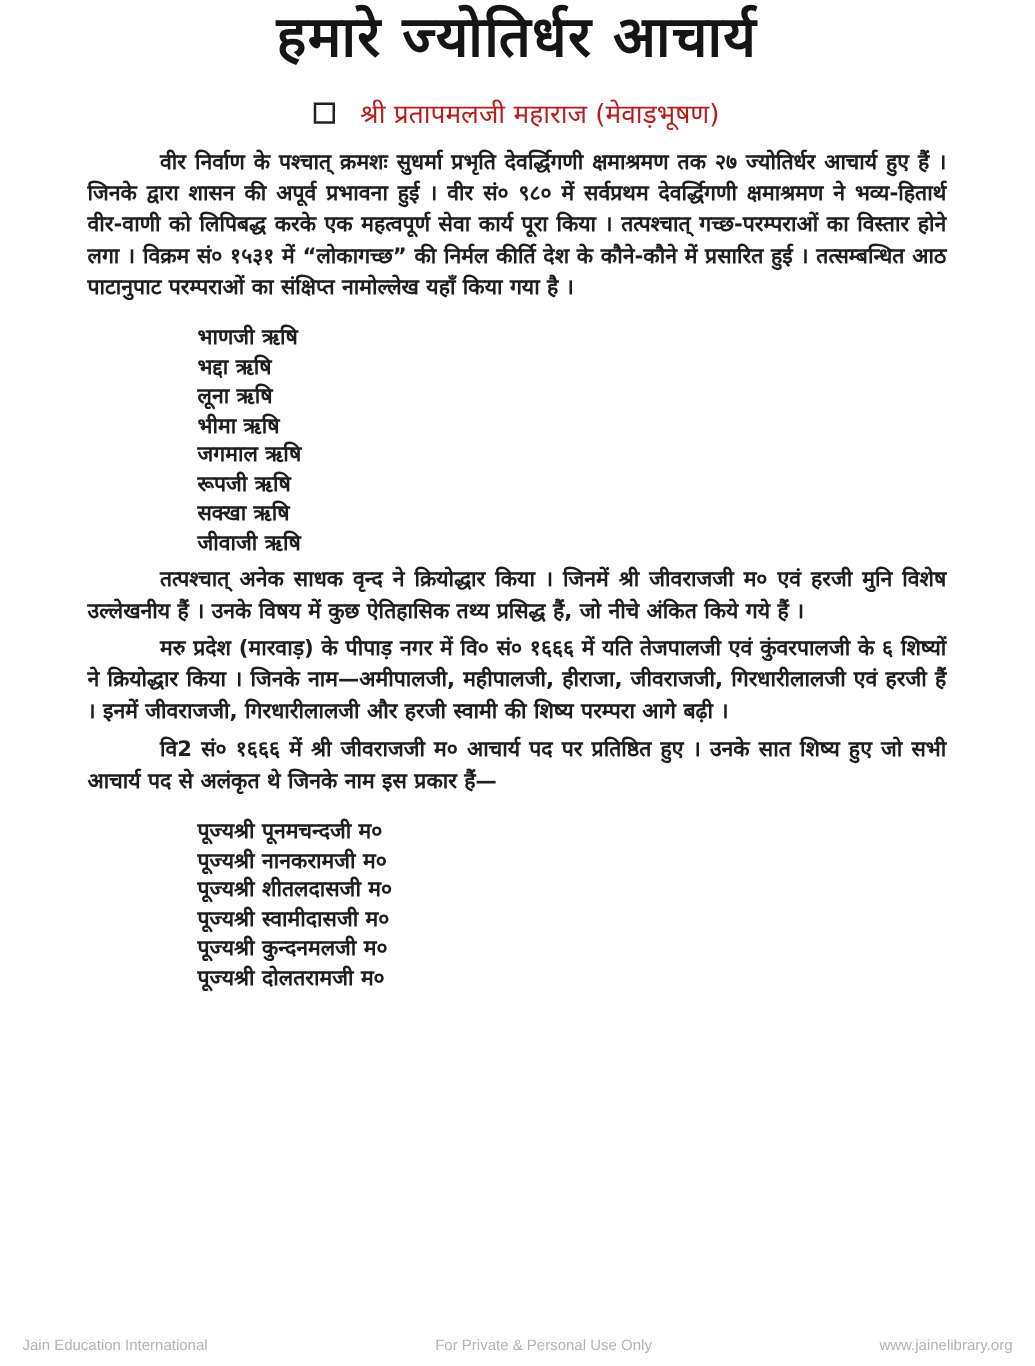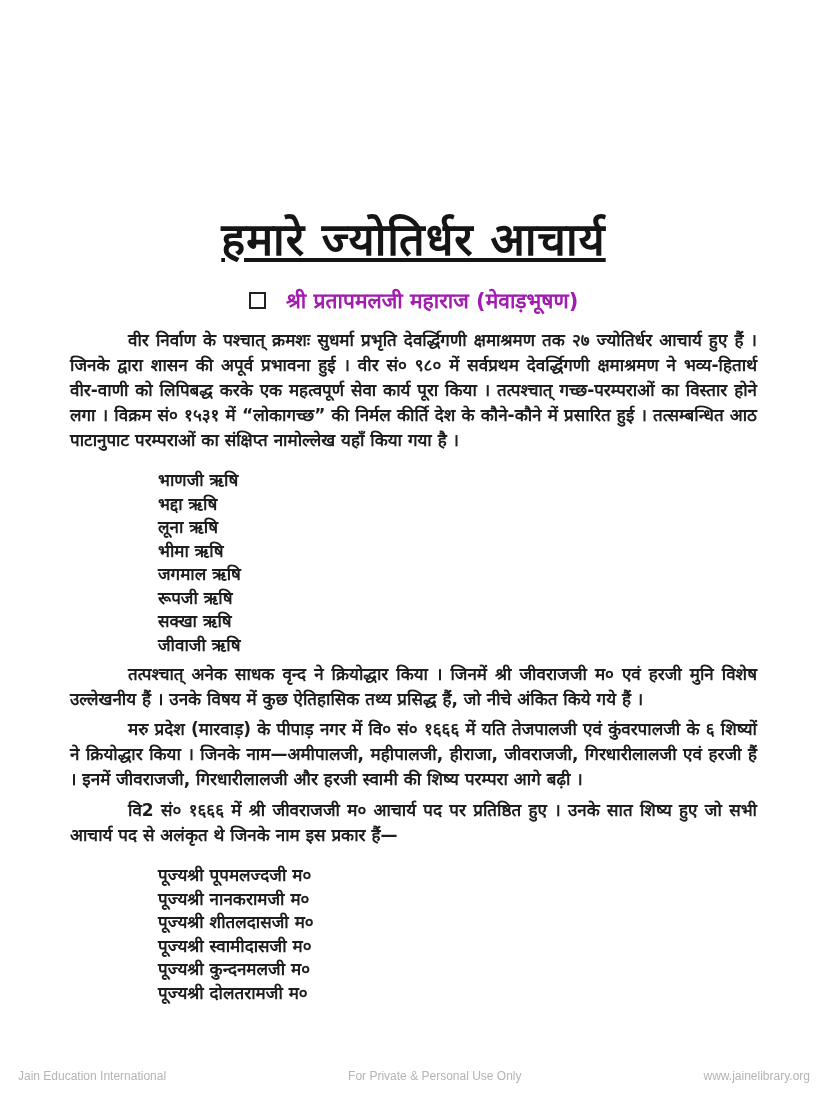--- a/index.html
+++ b/index.html
@@ -13,35 +13,33 @@
     position: relative;
     font-family: "DejaVu Sans", sans-serif;
     color: #1f1f1f;
     overflow: hidden;
   }
   .page {
     padding: 0 71px 0 70px;
   }
   .title {
     margin: 0;
-    padding-top: 210px;
     text-align: center;
     font-size: 45px;
     line-height: 60px;
     font-weight: bold;
     letter-spacing: 1px;
     color: #151515;
-    text-decoration: underline;
   }
   .byline {
     margin-top: 16px;
     text-align: center;
     font-size: 21px;
-    font-weight: bold;
-    color: #a21caf;
+    font-weight: normal;
+    color: #b91c1c;
     white-space: nowrap;
   }
   .square-bullet {
     display: inline-block;
     width: 13px;
     height: 13px;
     border: 2px solid #222;
     margin-right: 13px;
     vertical-align: -1px;
     background: transparent;
@@ -111,21 +109,21 @@
     <li>जीवाजी ऋषि</li>
   </ul>
 
   <p class="para p2">तत्पश्चात् अनेक साधक वृन्द ने क्रियोद्धार किया । जिनमें श्री जीवराजजी म० एवं हरजी मुनि विशेष उल्लेखनीय हैं ।  उनके विषय में कुछ ऐतिहासिक तथ्य प्रसिद्ध हैं, जो नीचे अंकित किये गये हैं ।</p>
 
   <p class="para p3">मरु प्रदेश (मारवाड़) के पीपाड़ नगर में वि० सं० १६६६ में यति तेजपालजी एवं कुंवरपालजी के ६ शिष्यों ने क्रियोद्धार किया । जिनके नाम—अमीपालजी, महीपालजी, हीराजा, जीवराजजी, गिरधारीलालजी एवं हरजी हैं ।  इनमें जीवराजजी, गिरधारीलालजी और हरजी स्वामी की शिष्य परम्परा आगे बढ़ी ।</p>
 
   <p class="para p4">वि2 सं० १६६६ में श्री जीवराजजी म० आचार्य पद पर प्रतिष्ठित हुए ।  उनके सात शिष्य हुए जो सभी आचार्य पद से अलंकृत थे जिनके नाम इस प्रकार हैं—</p>
 
   <ul class="name-list pujya">
-    <li>पूज्यश्री पूपमलज्दजी म०</li>
+    <li>पूज्यश्री पूनमचन्दजी म०</li>
     <li>पूज्यश्री नानकरामजी म०</li>
     <li>पूज्यश्री शीतलदासजी म०</li>
     <li>पूज्यश्री स्वामीदासजी म०</li>
     <li>पूज्यश्री कुन्दनमलजी म०</li>
     <li>पूज्यश्री दोलतरामजी म०</li>
   </ul>
 
 </main>
 
 <div class="footer">

